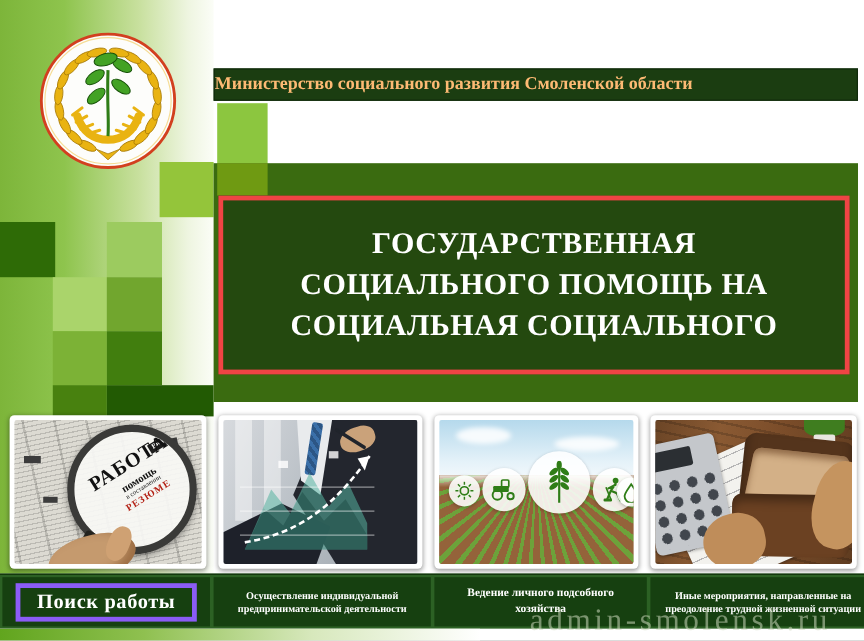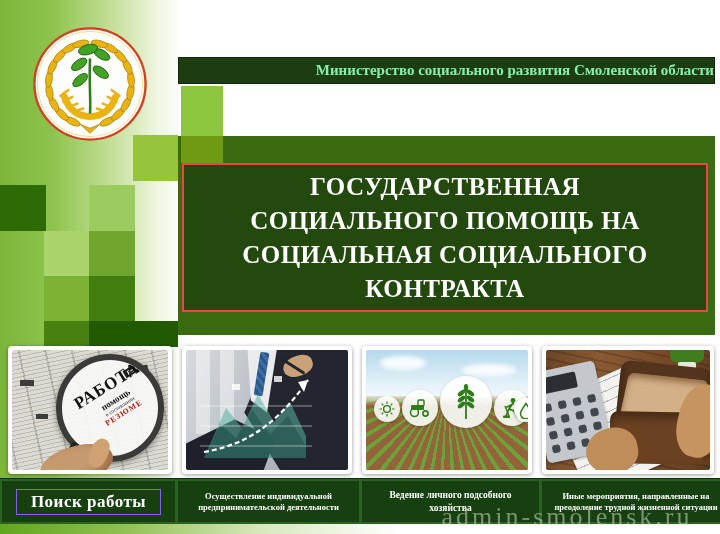--- a/index.html
+++ b/index.html
@@ -21,25 +21,25 @@
   .m4{left:89px;top:231px;width:46px;height:45px;background:#71a62e;}
   .m5{left:44px;top:276px;width:45px;height:45px;background:#7cb236;}
   .m6{left:89px;top:276px;width:46px;height:45px;background:#417e0e;}
   .m7{left:44px;top:321px;width:45px;height:26px;background:#48810f;}
   .m8{left:89px;top:321px;width:89px;height:26px;background:#225a03;}
   
   .emblem{position:absolute;left:31px;top:25px;width:118px;height:118px;}
   
   .banner{position:absolute;left:178px;top:57px;width:537px;height:27px;
     background:#1b3d11;border:1px solid #0f2a0a;box-sizing:border-box;
-    color:#86efac;font-weight:bold;font-size:15px;line-height:25px;text-align:right;}
+    color:#fdba74;font-weight:bold;font-size:15px;line-height:25px;text-align:left;}
   
   .title-wrap{position:absolute;left:178px;top:136px;width:537px;height:199px;background:#3a6b10;}
   .title-panel{position:absolute;left:182px;top:163px;width:526px;height:149px;
-    background:#24490f;border:2px solid #ef4444;box-sizing:border-box;
+    background:#24490f;border:4px solid #ef4444;box-sizing:border-box;
     color:#ffffff;font-weight:bold;font-size:25px;line-height:34px;text-align:center;
     display:flex;flex-direction:column;justify-content:center;letter-spacing:.5px;}
   
   .card{position:absolute;top:346px;height:128px;background:#ffffff;border-radius:4px;
     box-shadow:0 1px 4px rgba(0,0,0,.4);padding:4px;box-sizing:border-box;}
   .card .ph{position:relative;width:100%;height:100%;overflow:hidden;border-radius:2px;}
   .c1{left:8px;width:164px;}
   .c2{left:182px;width:170px;}
   .c3{left:362px;width:170px;}
   .c4{left:542px;width:172px;}
@@ -124,21 +124,21 @@
   
   .capbar{position:absolute;left:0;top:478px;width:720px;height:46px;background:#2c6124;
     border-top:1px solid #0e2e08;box-sizing:border-box;}
   .cap{position:absolute;top:2px;height:41px;background:#164010;color:#ffffff;
     font-weight:bold;text-align:center;box-sizing:border-box;
     display:flex;align-items:center;justify-content:center;}
   .cap-1{left:2px;width:173px;}
   .cap-2{left:178px;width:181px;font-size:8.5px;line-height:11px;padding:2px 6px;}
   .cap-3{left:362px;width:177px;font-size:9.5px;line-height:13px;padding:2px 14px;}
   .cap-4{left:542px;width:188px;font-size:8.5px;line-height:11px;padding:2px 4px;}
-  .cap1-box{border:1px solid #8b5cf6;padding:2px 14px;font-size:17px;letter-spacing:.5px;}
+  .cap1-box{border:4px solid #8b5cf6;padding:2px 14px;font-size:17px;letter-spacing:.5px;}
   
   .bstrip{position:absolute;left:0;top:524px;width:720px;height:10px;background:#ffffff;}
   .bstrip-grad{position:absolute;left:0;top:0;width:400px;height:10px;
     background:linear-gradient(to right,#61a51e,#8fc050 30%,#d7e8bc 65%,#ffffff 100%);}
   .watermark{position:absolute;left:414px;top:502px;width:306px;font-size:26px;font-weight:normal;
     color:rgba(205,216,190,.55);letter-spacing:3px;z-index:30;text-align:center;}
 </style>
 </head>
 <body>
 
@@ -208,21 +208,20 @@
   </div>
 
   <div class="banner">Министерство социального развития Смоленской области</div>
 
   <div class="title-wrap"></div>
   <div class="sq sq-olive"></div>
   <div class="title-panel">
     <span>ГОСУДАРСТВЕННАЯ</span>
     <span>СОЦИАЛЬНОГО ПОМОЩЬ НА</span>
     <span>СОЦИАЛЬНАЯ СОЦИАЛЬНОГО</span>
-    <span>КОНТРАКТА</span>
   </div>
 
   <div class="card c1">
     <div class="ph">
       <div class="news"></div>
       <div class="news-head" style="left:8px;top:30px;width:14px;height:6px;"></div>
       <div class="news-head" style="left:24px;top:64px;width:12px;height:5px;"></div>
       <div class="news-head" style="left:120px;top:16px;width:16px;height:6px;transform:rotate(-12deg);"></div>
       <div class="lens">
         <div class="vnim">Внимание</div>

